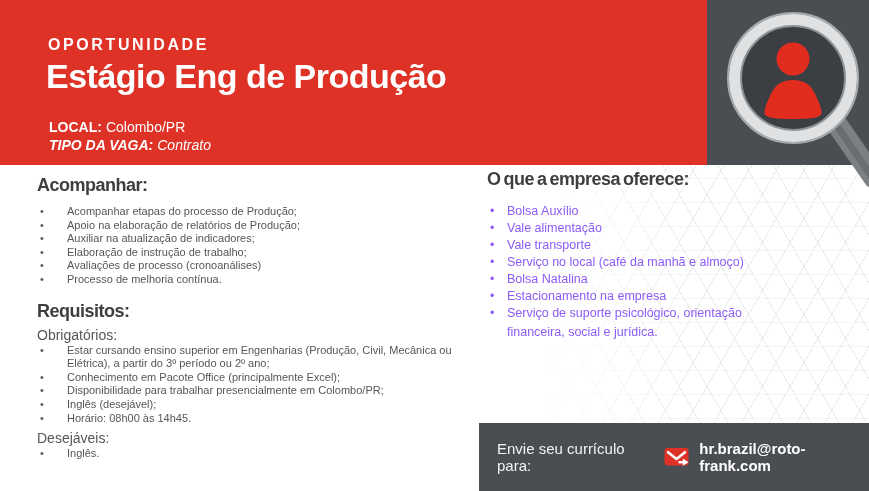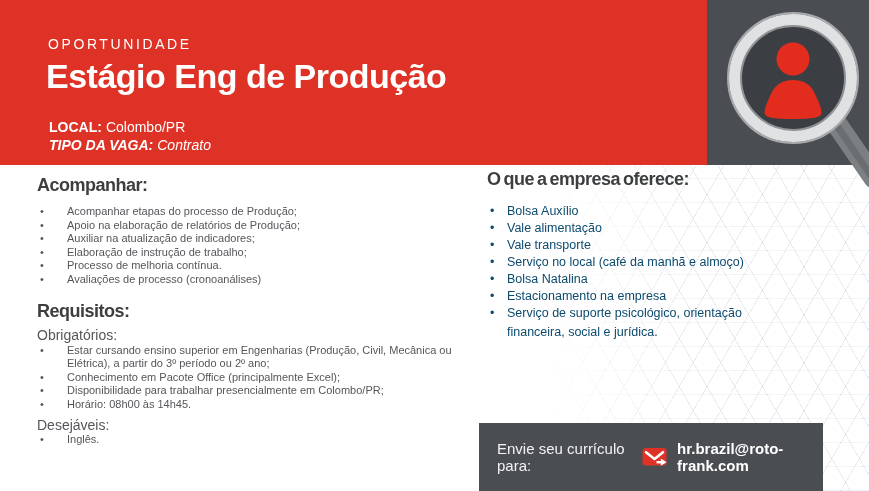--- a/index.html
+++ b/index.html
@@ -15,21 +15,21 @@
     background:
       repeating-linear-gradient(60deg,  rgba(173,182,188,0.25) 0 1px, transparent 1px 24px),
       repeating-linear-gradient(-60deg, rgba(173,182,188,0.25) 0 1px, transparent 1px 24px),
       repeating-linear-gradient(0deg,   rgba(173,182,188,0.14) 0 1px, transparent 1px 24px);
     -webkit-mask-image:linear-gradient(to right, transparent, #000 45%);
     mask-image:linear-gradient(to right, transparent, #000 45%);
   }
 
   
   .banner{position:absolute;left:0;top:0;width:707px;height:165px;background:#de3226;color:#fff;z-index:2;}
-  .kicker{position:absolute;left:48px;top:36px;font-size:14px;font-weight:normal;letter-spacing:2.6px;}
+  .kicker{position:absolute;left:48px;top:36px;font-size:16px;font-weight:bold;letter-spacing:2.6px;}
   .title{position:absolute;left:46px;top:57px;margin:0;font-size:34px;font-weight:bold;letter-spacing:-0.5px;}
   .meta{position:absolute;left:49px;font-size:14px;}
   .meta-local{top:119px;}
   .meta-tipo{top:137px;font-style:italic;}
   .meta b{font-weight:bold;margin-right:4px;}
 
   
   .photo{position:absolute;left:707px;top:0;width:162px;height:165px;background:#4a4e53;z-index:2;}
   .magnifier{position:absolute;left:700px;top:0;width:176px;height:240px;z-index:3;}
 
@@ -40,28 +40,28 @@
   #atividades{left:37px;top:175px;width:420px;}
   #requisitos{left:37px;top:301px;width:434px;}
   #oferece{left:487px;top:169px;width:308px;}
 
   ul.small{list-style:none;margin:9px 0 0;padding:0 0 0 30px;font-size:11px;line-height:13.6px;color:#55565a;}
   ul.small li{position:relative;}
   ul.small li::before{content:"\2022";position:absolute;left:-27px;}
   #requisitos ul.small{margin-top:1px;}
   .group-label{margin:7px 0 0;font-size:14px;line-height:13.6px;color:#55565a;}
 
-  #oferece ul{list-style:none;margin:13px 0 0;padding:0 0 0 20px;font-size:12.5px;line-height:16.9px;color:#0c4a6e;}
+  #oferece ul{list-style:none;margin:13px 0 0;padding:0 0 0 20px;font-size:12.5px;line-height:16.9px;color:#8b5cf6;}
   #oferece li{position:relative;}
   #oferece li::before{content:"\2022";position:absolute;left:-17px;}
   #oferece li.wrap-item{line-height:19px;}
 
   
   .contact-bar{
-    position:absolute;left:479px;top:423px;width:344px;height:68px;background:#4a4e53;z-index:4;
+    position:absolute;left:479px;top:423px;width:390px;height:68px;background:#4a4e53;z-index:4;
     display:flex;align-items:center;gap:9px;padding-left:18px;box-sizing:border-box;
     color:#f2f2f2;font-size:15px;
   }
   .contact-bar .email{font-weight:bold;color:#ffffff;text-decoration:none;}
   .envelope{flex:0 0 auto;display:block;}
 </style>
 </head>
 <body>
 
 <div class="canvas">
@@ -94,32 +94,33 @@
     <path d="M93 80 c10 0 17 4 21 12 c4 8 7.5 16 7.5 20.5 c0 5 -8.5 6.5 -28.5 6.5 c-20 0 -28.5 -1.5 -28.5 -6.5 c0 -4.5 3.5 -12.5 7.5 -20.5 c4 -8 11 -12 21 -12 z" fill="#e22d1e"></path>
   </svg>
 
   <section class="section" id="atividades">
     <h2 class="sec-heading">Acompanhar:</h2>
     <ul class="small">
       <li>Acompanhar etapas do processo de Produção;</li>
       <li>Apoio na elaboração de relatórios de Produção;</li>
       <li>Auxiliar na atualização de indicadores;</li>
       <li>Elaboração de instrução de trabalho;</li>
+      <li>Avaliações de processo (cronoanálises)</li>
       <li>Processo de melhoria contínua.</li>
-      <li>Avaliações de processo (cronoanálises)</li>
     </ul>
   </section>
 
   <section class="section" id="requisitos">
     <h2 class="sec-heading">Requisitos:</h2>
     <p class="group-label">Obrigatórios:</p>
     <ul class="small">
       <li>Estar cursando ensino superior em Engenharias (Produção, Civil, Mecânica ou Elétrica), a partir do 3º período ou 2º ano;</li>
       <li>Conhecimento em Pacote Office (principalmente Excel);</li>
       <li>Disponibilidade para trabalhar presencialmente em Colombo/PR;</li>
+      <li>Inglês (desejável);</li>
       <li>Horário: 08h00 às 14h45.</li>
     </ul>
     <p class="group-label">Desejáveis:</p>
     <ul class="small">
       <li>Inglês.</li>
     </ul>
   </section>
 
   <section class="section" id="oferece">
     <h2 class="sec-heading">O que a empresa oferece:</h2>

